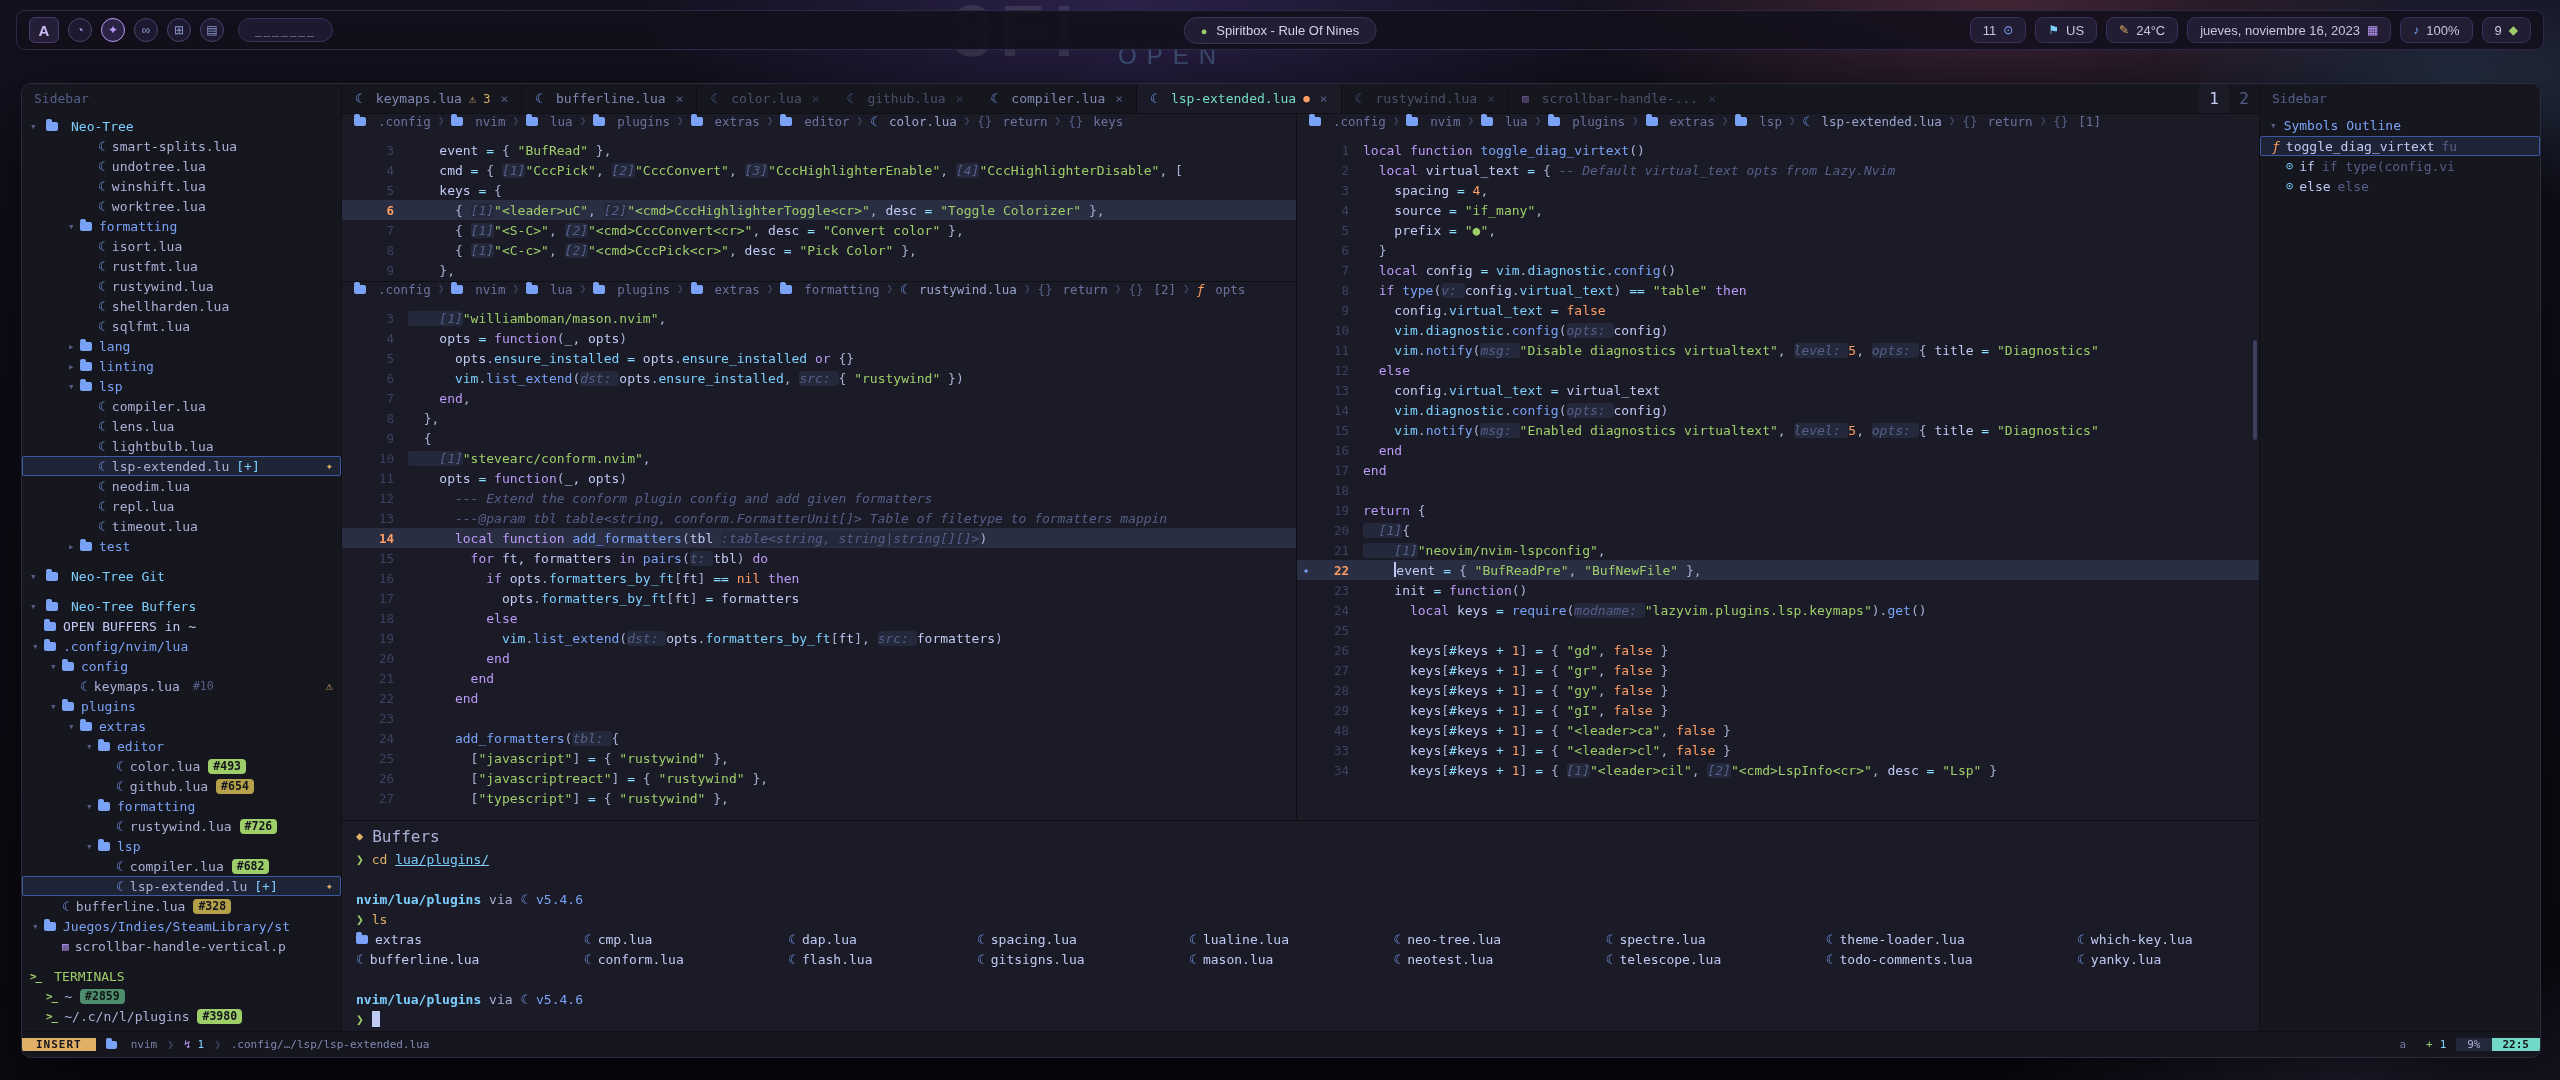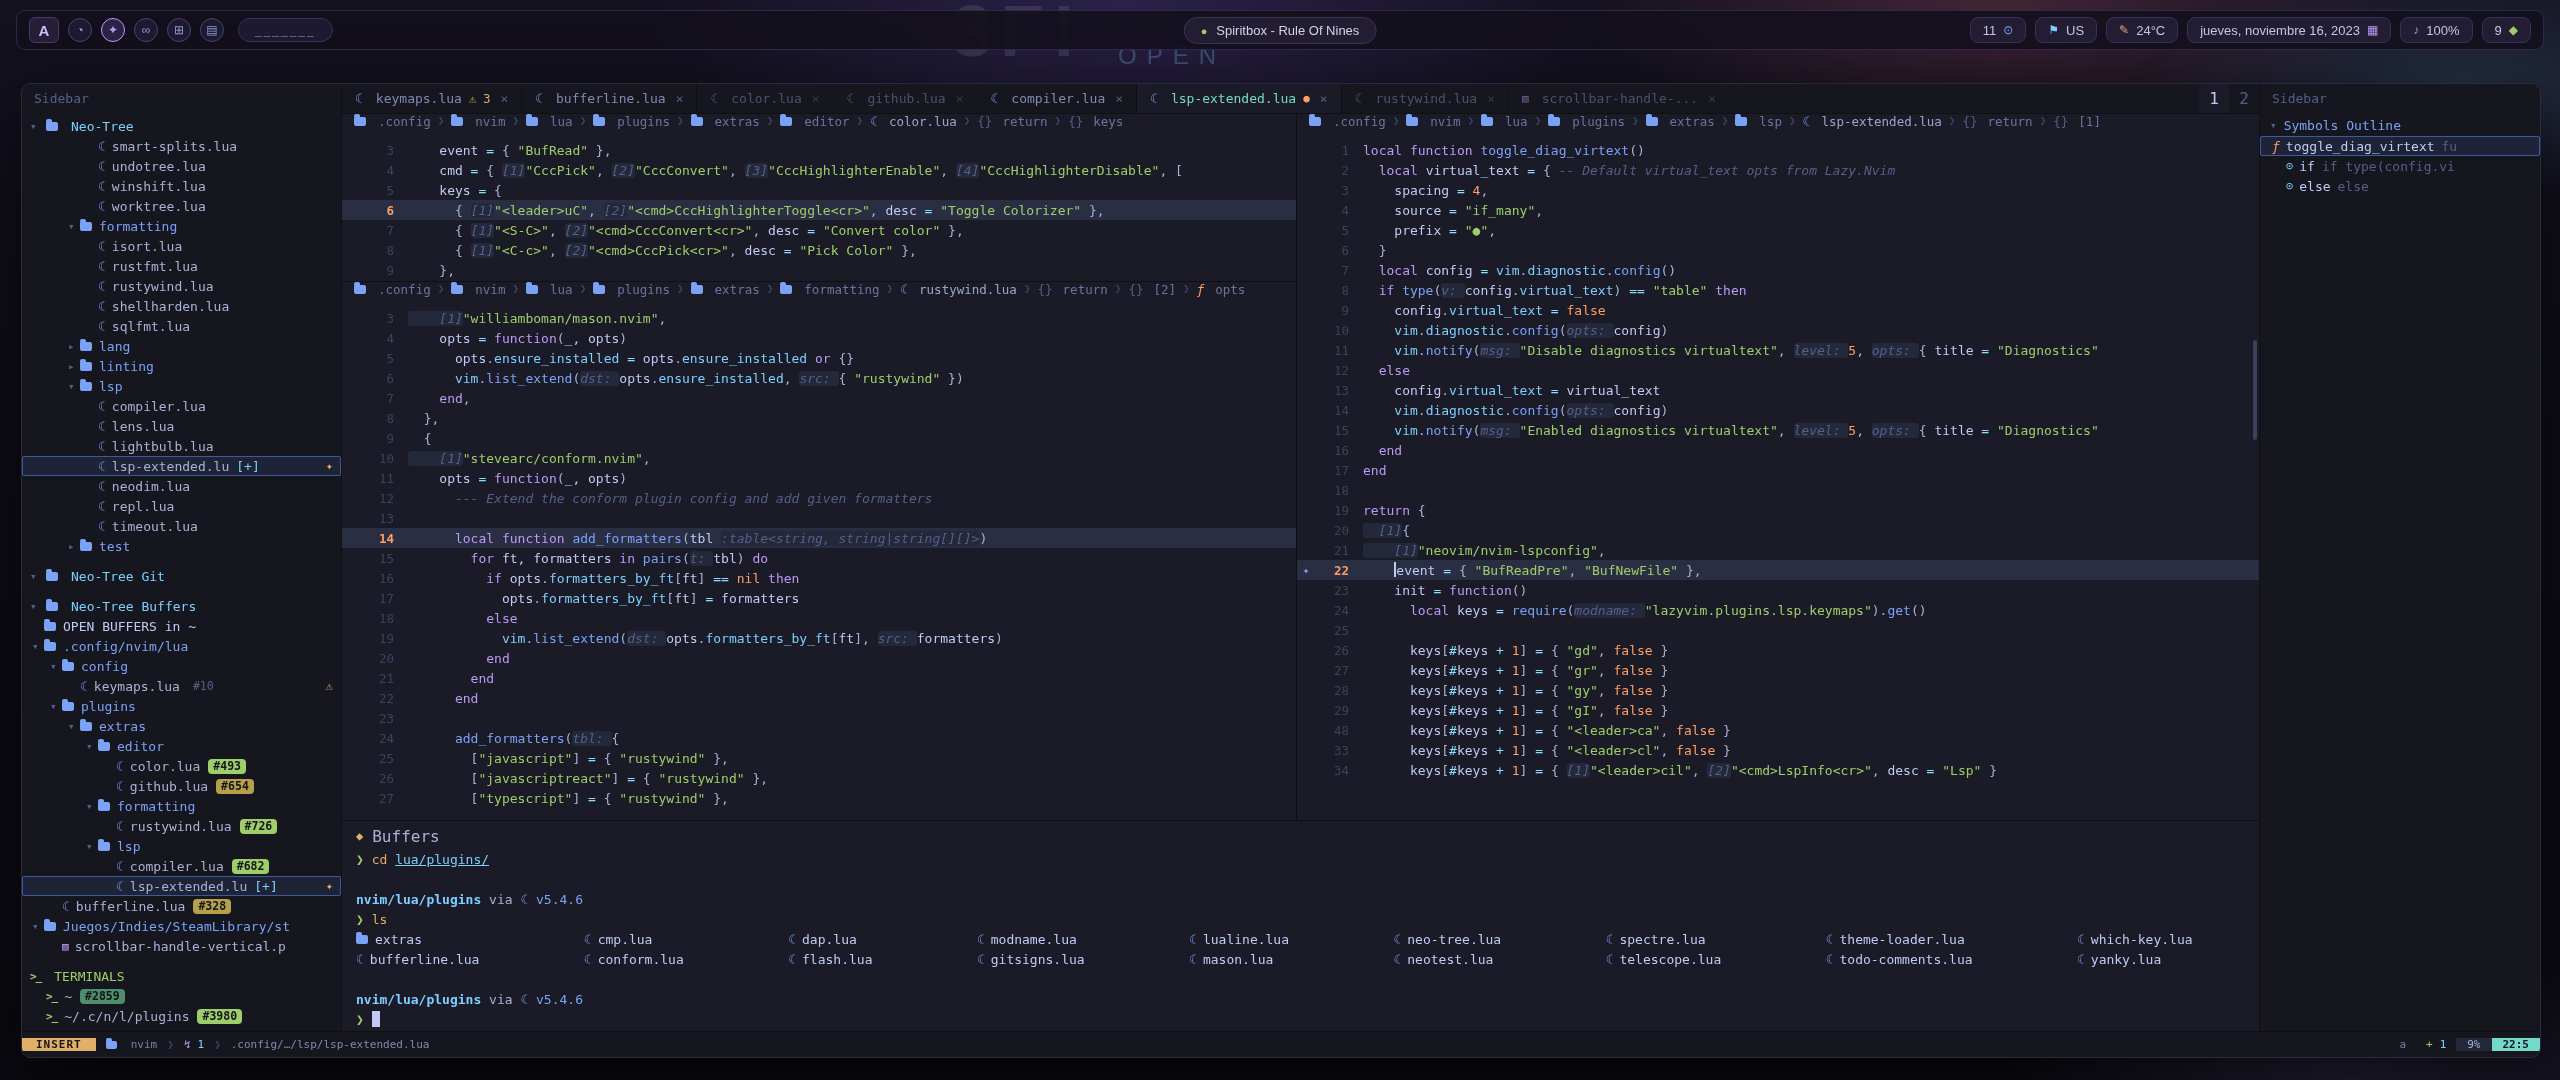--- a/index.html
+++ b/index.html
@@ -720,20 +720,21 @@
                   <span class="ltext"><span class="c-v">    opts</span><span class="c-o"> = </span><span class="c-k">function</span><span class="c-d">(</span><span class="c-v">_, opts</span><span class="c-d">)</span></span>
                 </div>
                 <div class="code-line">
                   <span class="sign"></span>
                   <span class="lnum">12</span>
                   <span class="ltext"><span class="c-c">      --- Extend the conform plugin config and add given formatters</span></span>
                 </div>
                 <div class="code-line">
                   <span class="sign"></span>
                   <span class="lnum">13</span>
+                  <span class="ltext"><span class="c-c">      ---@param tbl table&lt;string, conform.FormatterUnit[]&gt; Table of filetype to formatters mappin</span></span>
                 </div>
                 <div class="code-line hl">
                   <span class="sign"></span>
                   <span class="lnum cur">14</span>
                   <span class="ltext"><span class="c-k">      local function </span><span class="c-f">add_formatters</span><span class="c-d">(</span><span class="c-v">tbl </span><span class="c-h">:table&lt;string, string|string[][]&gt;</span><span class="c-d">)</span></span>
                 </div>
                 <div class="code-line">
                   <span class="sign"></span>
                   <span class="lnum">15</span>
                   <span class="ltext"><span class="c-k">        for </span><span class="c-v">ft, formatters</span><span class="c-k"> in </span><span class="c-f">pairs</span><span class="c-d">(</span><span class="c-h">t: </span><span class="c-v">tbl</span><span class="c-d">) </span><span class="c-k">do</span></span>
@@ -1045,21 +1046,21 @@
               <div class="ls-item">
                 <span class="i-lua">☾</span>
                 <span>dap.lua</span>
               </div>
               <div class="ls-item">
                 <span class="i-lua">☾</span>
                 <span>flash.lua</span>
               </div>
               <div class="ls-item">
                 <span class="i-lua">☾</span>
-                <span>modname.lua</span>
+                <span>spacing.lua</span>
               </div>
               <div class="ls-item">
                 <span class="i-lua">☾</span>
                 <span>gitsigns.lua</span>
               </div>
               <div class="ls-item">
                 <span class="i-lua">☾</span>
                 <span>lualine.lua</span>
               </div>
               <div class="ls-item">

